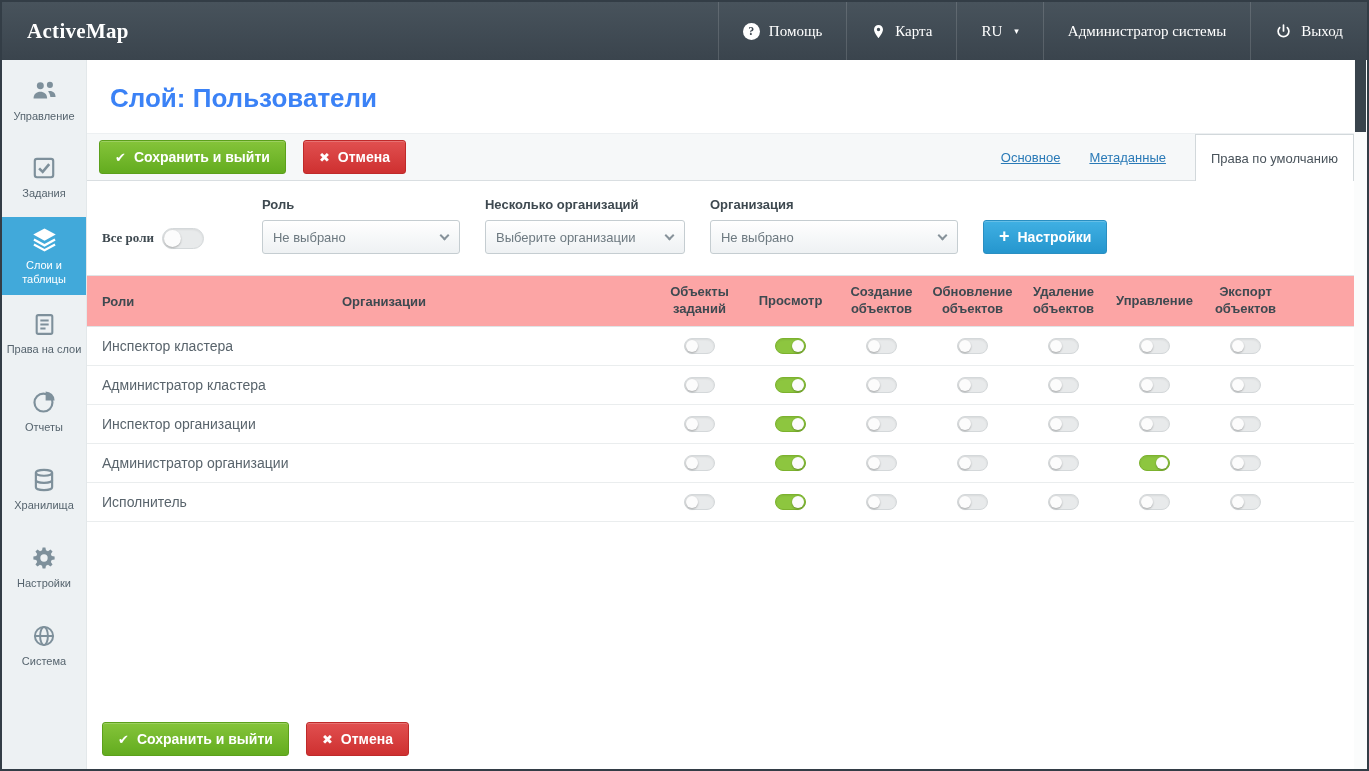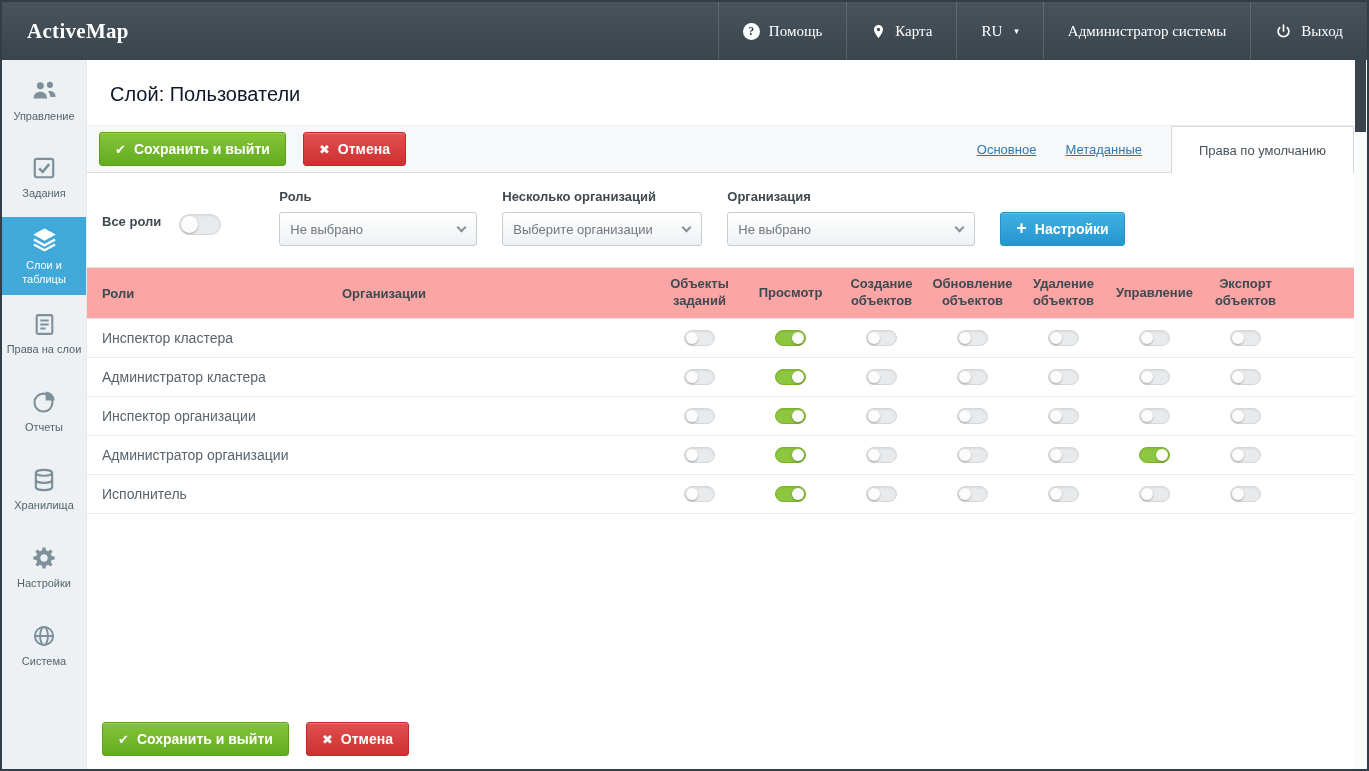--- a/index.html
+++ b/index.html
@@ -25,43 +25,43 @@
   .sidebar-item { height:78px; display:flex; flex-direction:column; align-items:center;
                   justify-content:center; gap:6px; cursor:pointer; }
   .s-icon { color:#7e909b; line-height:0; }
   .s-label { font-size:11px; color:#56646e; text-align:center; line-height:1.25; padding:0 3px; }
   .sidebar-item.active { background:#41a9da; }
   .sidebar-item.active .s-icon, .sidebar-item.active .s-label { color:#fff; }
   .icon-hole { fill:#edf1f3; }
 
   
   .main { position:absolute; top:58px; left:85px; right:0; bottom:0; background:#fff; }
-  .page-title { margin:0; padding:23px 0 19px 23px; font-size:20px; font-weight:normal; color:#0f172a; }
+  .page-title { margin:0; padding:23px 0 19px 23px; font-size:26px; font-weight:bold; color:#3b82f6; }
 
   .toolbar { position:relative; height:48px; background:#f6f8f9; border-top:1px solid #edf0f2;
              border-bottom:1px solid #d9dee1; display:flex; align-items:center; padding-left:12px; }
 
   .btn { display:inline-flex; align-items:center; gap:8px; height:34px; padding:0 15px;
          border-radius:3px; font-family:inherit; font-size:14px; font-weight:bold; color:#fff;
          cursor:pointer; border:1px solid transparent; box-shadow:inset 0 1px 0 rgba(255,255,255,.2); }
   .btn-green { background:linear-gradient(#85c43a,#63ac1f); border-color:#5ca01b; }
   .btn-red   { background:linear-gradient(#e15050,#ce3030); border-color:#bf2a2a; margin-left:17px; }
   .btn-blue  { background:linear-gradient(#40b0e3,#2596ce); border-color:#2a8fc2; }
   .btn-ico { font-size:13px; line-height:1; }
   .ico-plus { font-size:18px; line-height:1; margin-top:-2px; }
 
   .tabs { position:absolute; top:0; right:13px; bottom:-1px; display:flex; align-items:center; z-index:2; }
   .tab-link { color:#2a7ab7; font-size:13px; font-weight:normal; text-decoration:underline;
               margin-right:29px; cursor:pointer; }
   .tab-active { height:100%; background:#fff; border:1px solid #d2d8db; border-bottom:none;
-                display:flex; align-items:center; padding:0 27px; font-size:13px; color:#49535b; }
+                display:flex; align-items:center; padding:0 15px; font-size:13px; color:#49535b; }
 
   
   .filters { display:flex; align-items:flex-end; padding:16px 0 21px 15px; }
-  .all-roles { display:flex; align-items:flex-start; gap:18px; height:32px; margin-right:58px; }
+  .all-roles { display:flex; align-items:center; gap:8px; height:32px; margin-right:58px;font-family:Liberation Serif, serif; }
   .filter-label, .fgroup-label { font-size:13px; font-weight:bold; color:#3e4950; }
   .fgroup { display:flex; flex-direction:column; gap:8px; margin-right:25px; }
   .select { height:32px; border:1px solid #c5cdd1; border-radius:3px;
             background:linear-gradient(#ffffff,#eef1f3); display:flex; align-items:center;
             padding:16px 10px; font-size:13px; color:#6d7980; cursor:pointer; }
   .select .sel-text { flex:1; overflow:hidden; white-space:nowrap; }
   .chev { width:7px; height:7px; border-right:2px solid #87929a; border-bottom:2px solid #87929a;
           transform:rotate(45deg); margin:-3px 1px 0 8px; flex:none; }
   .sel-role { width:198px; } .sel-multi-org { width:200px; } .sel-org { width:248px; }
 

